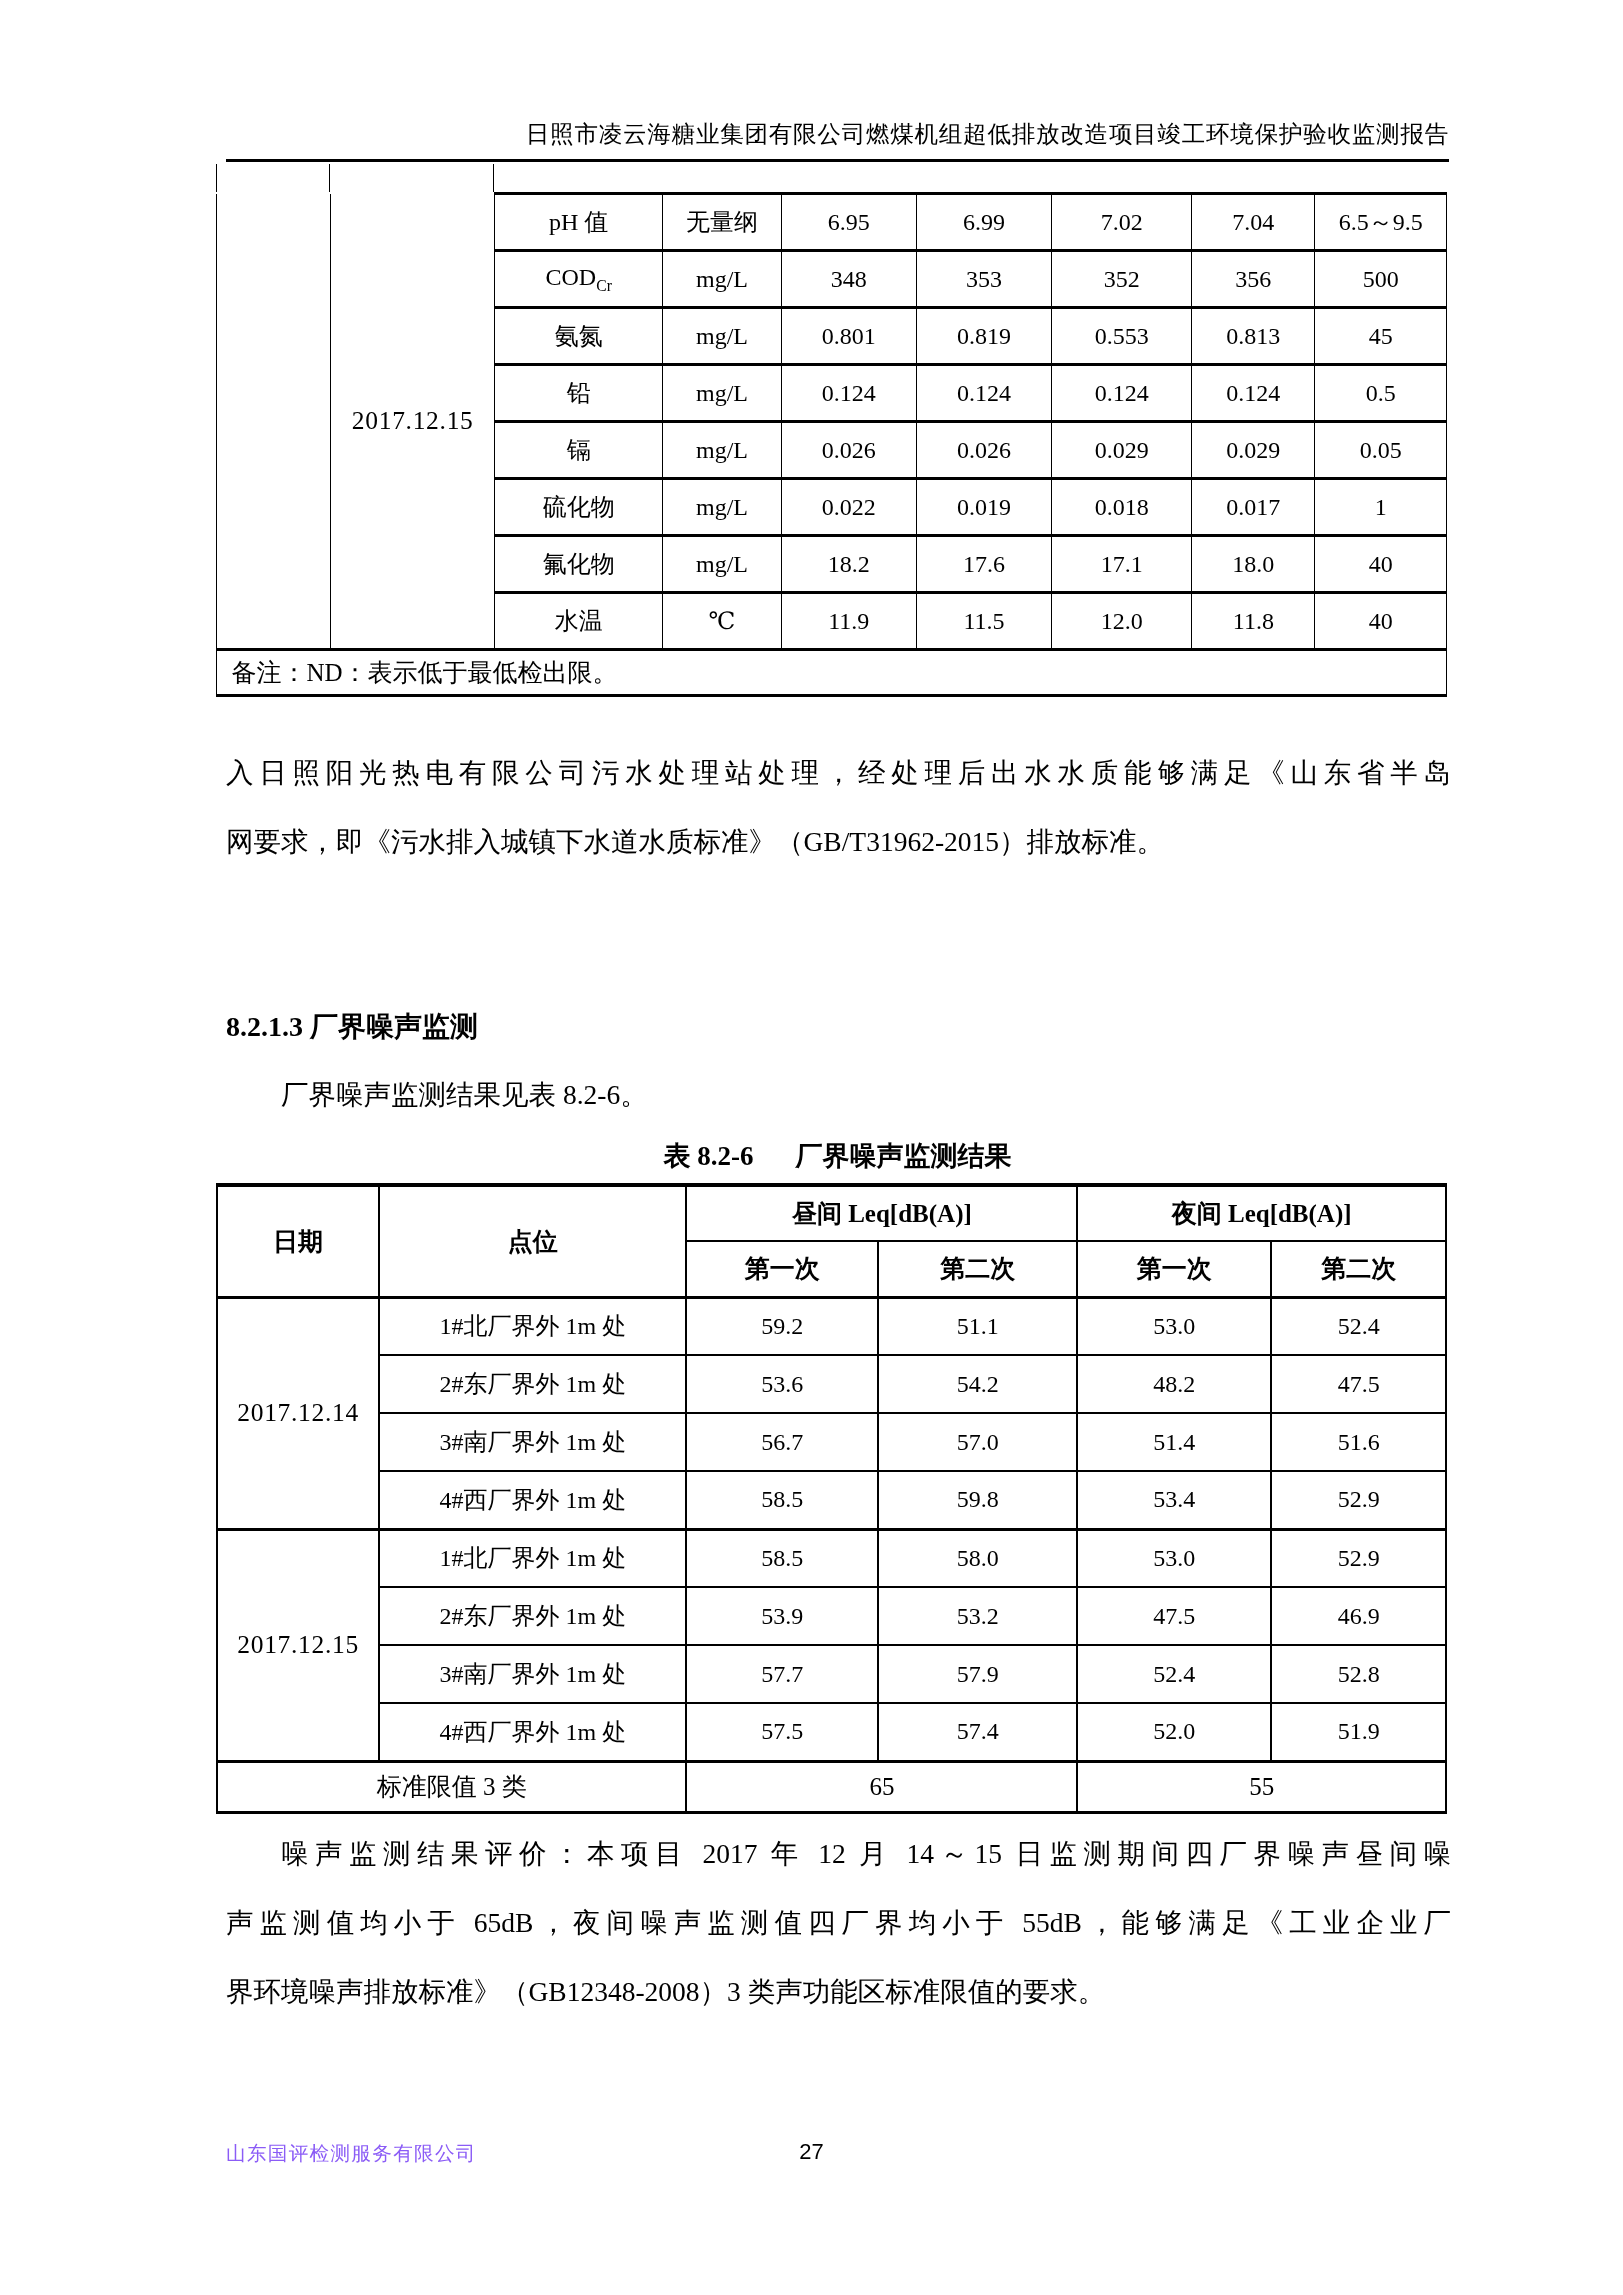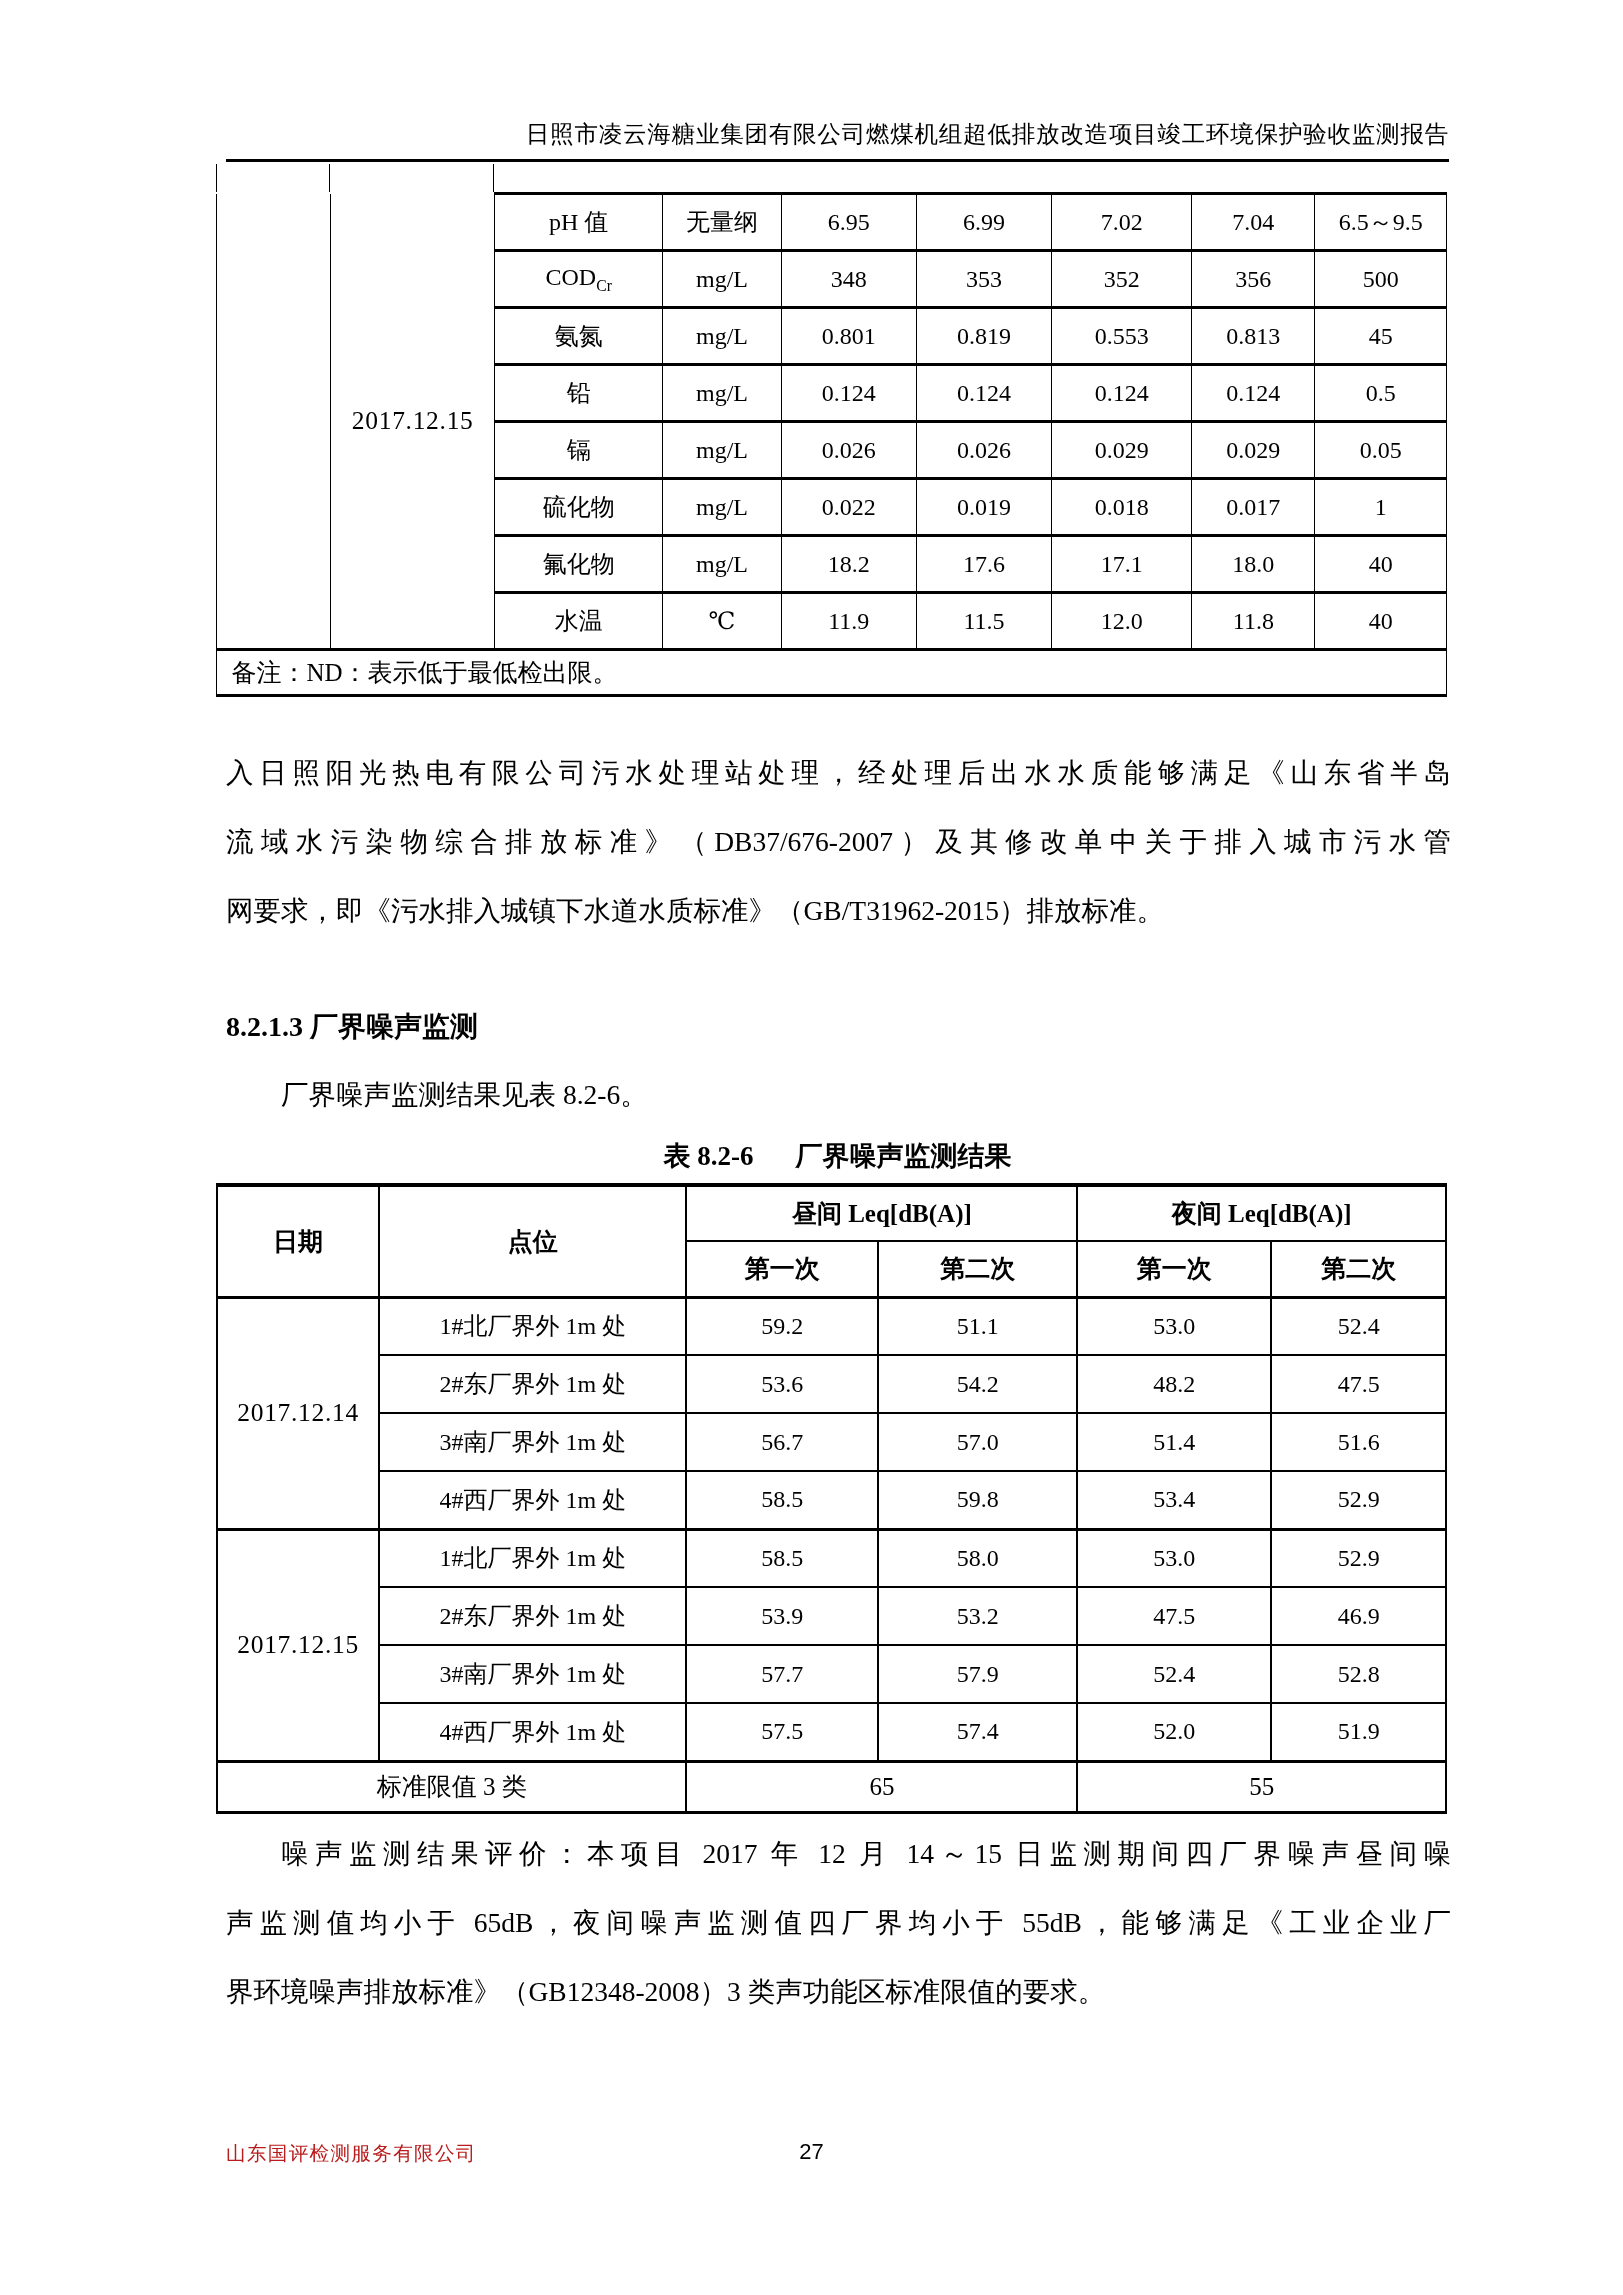--- a/index.html
+++ b/index.html
@@ -63,21 +63,21 @@
   .nt th { font-weight:bold; font-size:25px; }
   .nt tr.h1 th { height:56px; }
   .nt tr.h2 th { height:56px; border-top:2.6px solid #000; }
   .nt tr.d td { height:58px; border-top:2.6px solid #000; }
   .nt tr.group-start td { border-top:3.9px solid #000; }
   .nt td.date-cell { font-size:25.5px; letter-spacing:0.7px; }
   .nt tr.limit td { height:51px; border-top:3.9px solid #000; border-bottom:3.9px solid #000; font-size:25px; }
   .nt { border-top:4.6px solid #000; border-bottom:3.9px solid #000; }
 
   
-  .footer-company { left:226px; top:2140px; font-size:19.6px; color:#b91c1c; letter-spacing:1.3px; white-space:nowrap; }
+  .footer-company { left:226px; top:2140px; font-size:19.6px; color:#8b5cf6; letter-spacing:1.3px; white-space:nowrap; }
   .footer-page { left:226px; top:2139px; width:1171px; text-align:center; font-size:22px; font-family:"Liberation Sans","DejaVu Sans",sans-serif; }
 </style>
 </head>
 <body>
 
 <div class="abs doc-header">日照市凌云海糖业集团有限公司燃煤机组超低排放改造项目竣工环境保护验收监测报告</div>
 <div class="abs header-rule"></div>
 
 <div class="abs stub" style="left:216px;"></div>
 <div class="abs stub" style="left:329px;"></div>
@@ -173,21 +173,20 @@
     </tr>
     <tr class="note-row">
       <td colspan="9">备注：ND：表示低于最低检出限。</td>
     </tr>
   </tbody>
     </table>
 </div>
 
 <div class="abs para" style="top:738px;">
   <div class="line">入日照阳光热电有限公司污水处理站处理，经处理后出水水质能够满足《山东省半岛</div>
-  <div class="line">流域水污染物综合排放标准》（DB37/676-2007）及其修改单中关于排入城市污水管</div>
   <div class="line-last">网要求，即《污水排入城镇下水道水质标准》（GB/T31962-2015）排放标准。</div>
 </div>
 
 <div class="abs section-heading">8.2.1.3 厂界噪声监测</div>
 
 <div class="abs para" style="top:1060px;">
   <div class="line-last indent">厂界噪声监测结果见表 8.2-6。</div>
 </div>
 
 <div class="abs table-caption">

